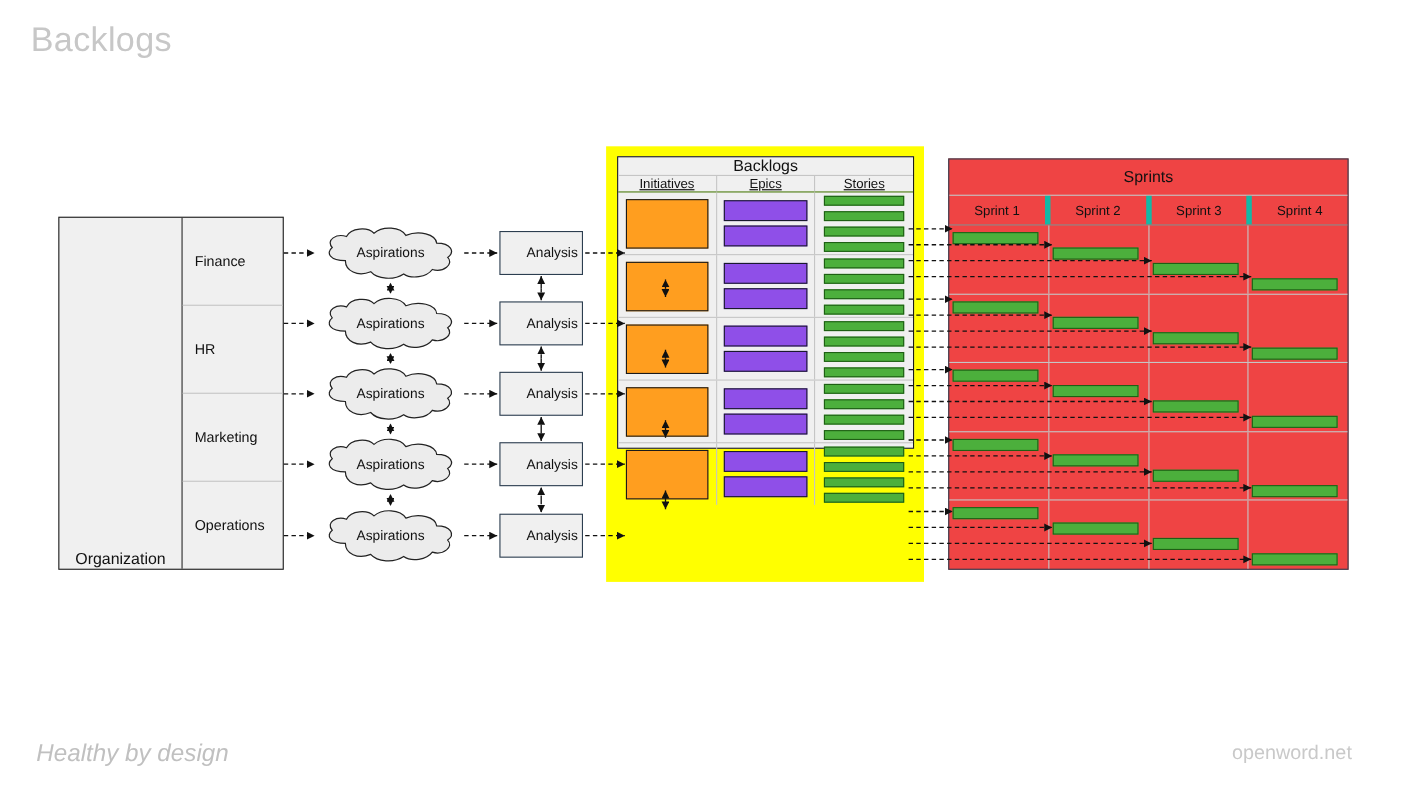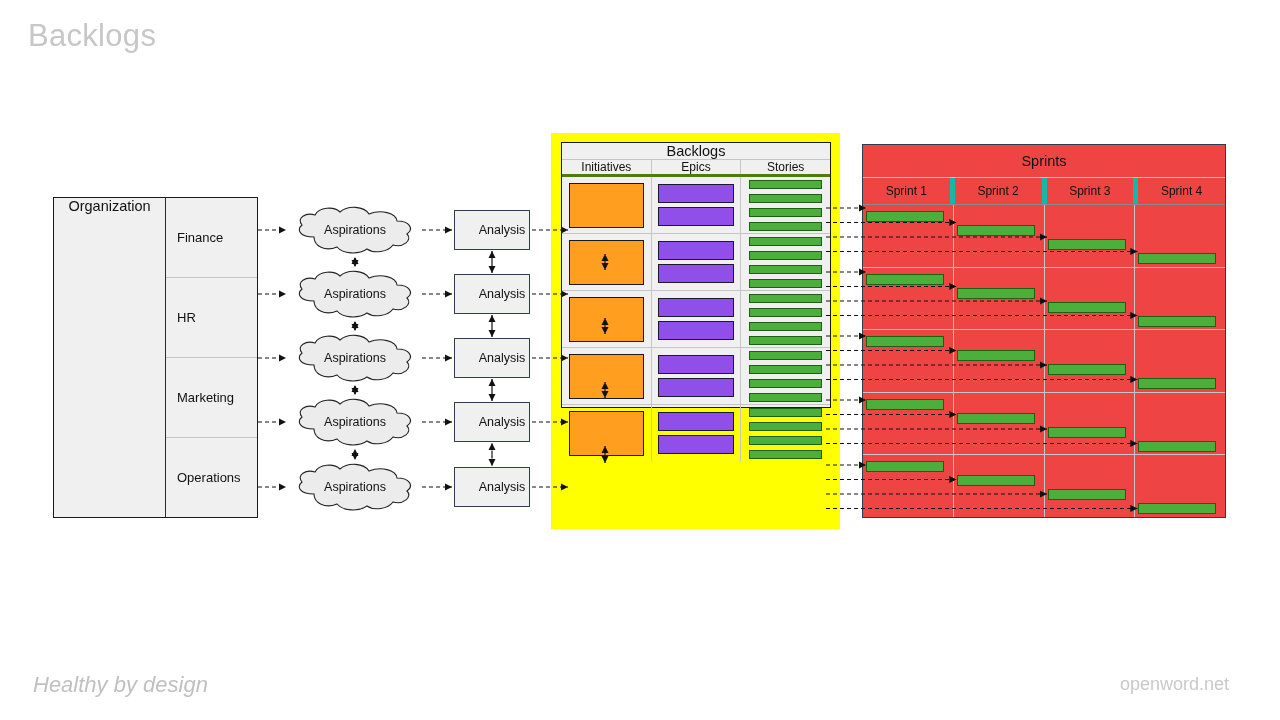--- a/index.html
+++ b/index.html
@@ -56,21 +56,21 @@
     width: 205px; height: 321px;
     border: 1.4px solid #1a1a1a;
     background: #f0f0f0;
     box-sizing: border-box;
     display: flex;
   }
   #org-label-cell {
     width: 112px;
     border-right: 1.2px solid #2a2a2a;
     display: flex;
-    align-items: flex-start;
+    align-items: flex-end;
     justify-content: center;
     box-sizing: border-box;
   }
   #org-label-cell span {
     font-size: 14.5px;
     color: #111;
   }
   #org-dept-col {
     flex: 1;
     display: flex;
@@ -147,22 +147,23 @@
     align-items: center;
     justify-content: center;
     font-size: 14.5px;
     color: #111;
     border-bottom: 1px solid #c5c5c5;
     box-sizing: border-box;
   }
   #backlogs-colheaders {
     height: 27px;
     display: flex;
-    border-bottom: 3px solid #4d7c0f;
-    box-sizing: border-box;
+    border-bottom: 1px solid #4d7c0f;
+    box-sizing: border-box;
+    text-decoration: underline;
   }
   .bl-colhead {
     flex: 1;
     display: flex;
     align-items: center;
     justify-content: center;
     font-size: 12px;
     color: #111;
     border-right: 1px solid #c5c5c5;
     box-sizing: border-box;

